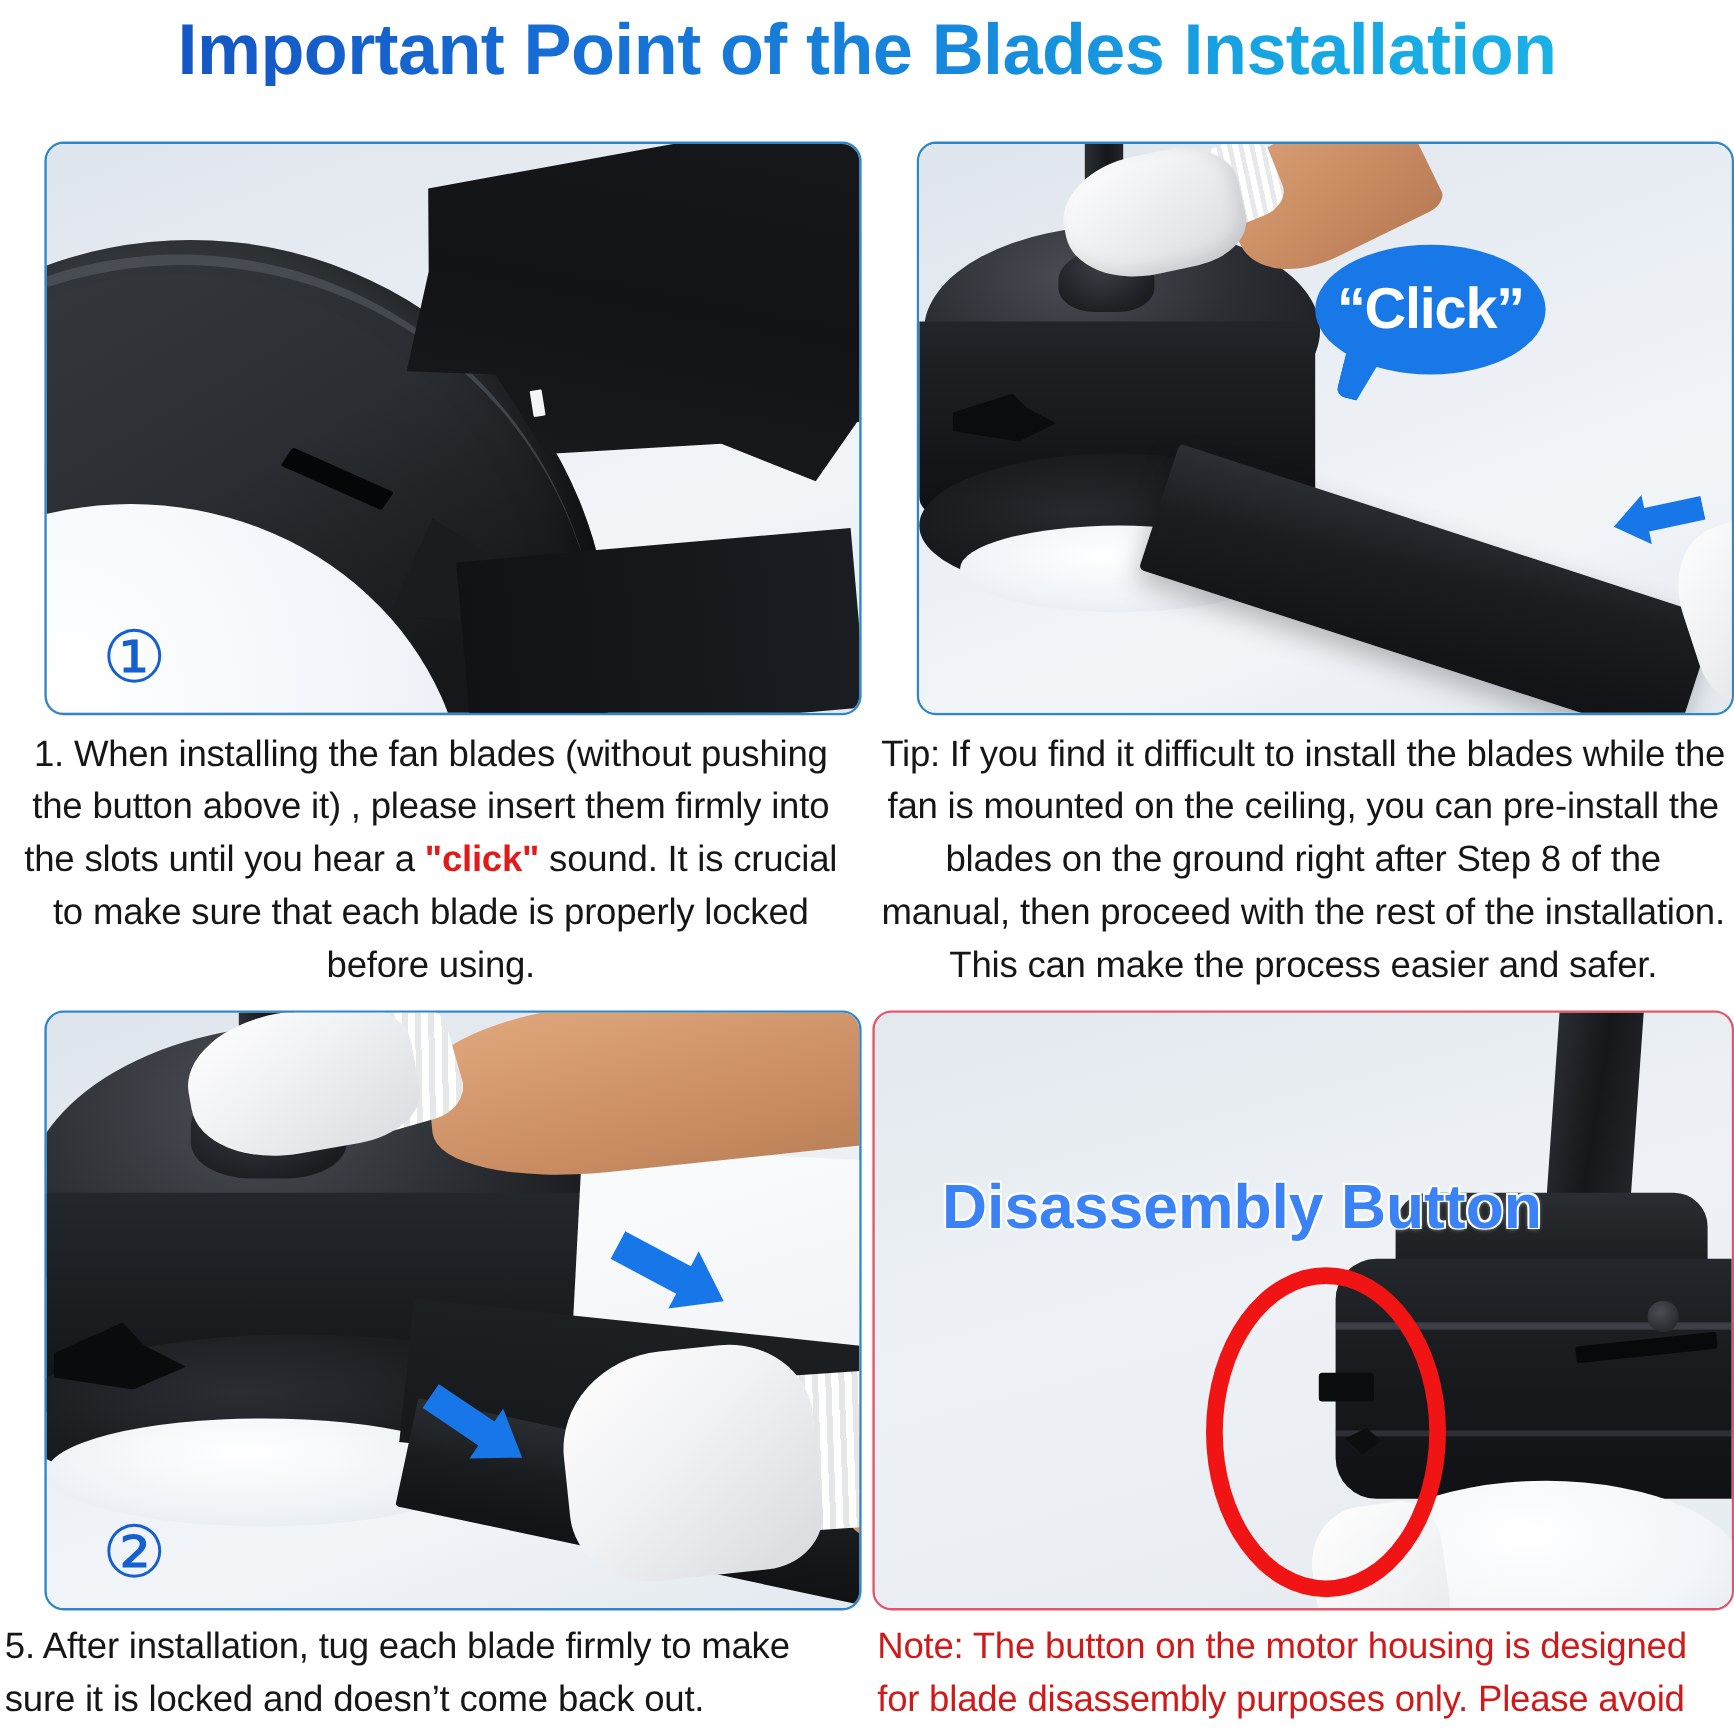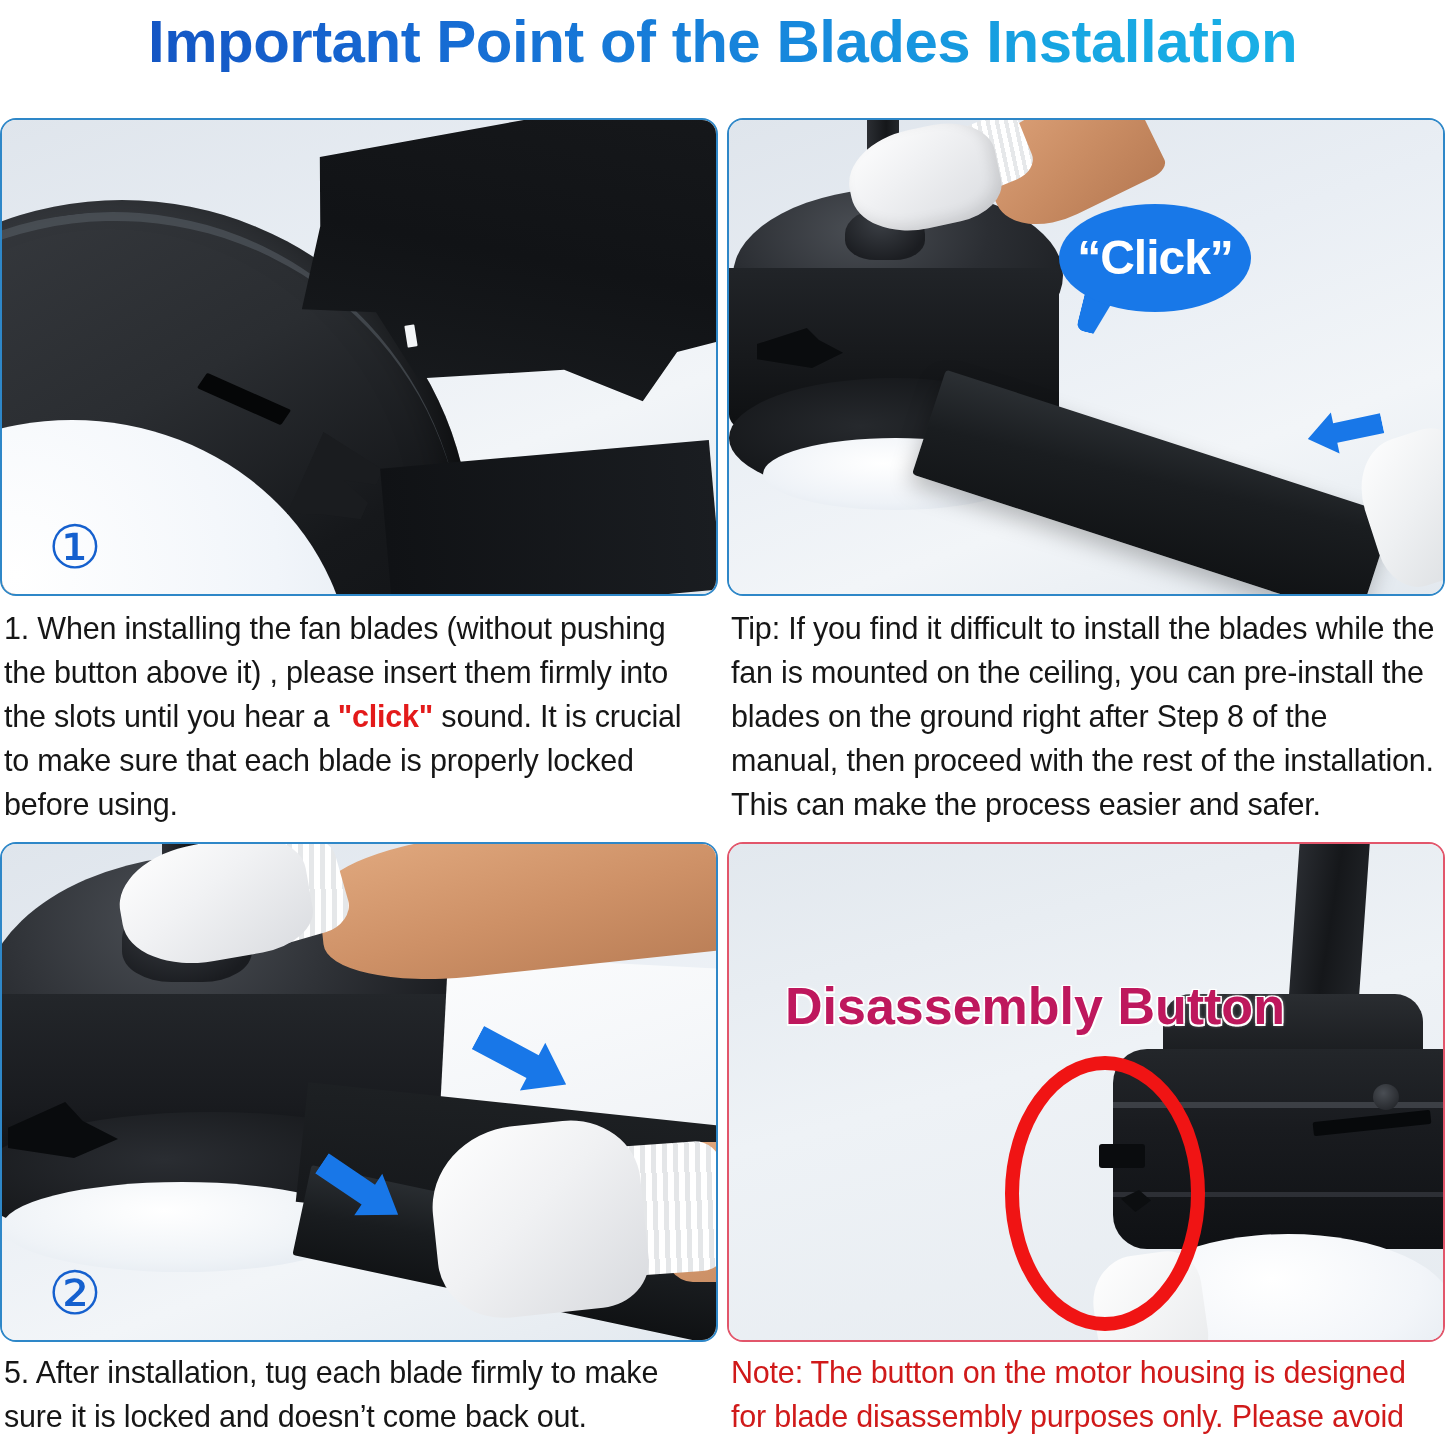--- a/index.html
+++ b/index.html
@@ -54,21 +54,21 @@
     flex: 0 0 718px;
   }
 
   
   .panel {
     position: relative;
     border-radius: 16px;
     overflow: hidden;
     box-sizing: border-box;
   }
-  .panel.blue  { border: 2px solid #2E87C8; }
+  .panel.blue  { border: 2px solid #2E87C8; margin-left: 37px; }
   .panel.red   { border: 2px solid #E2566B; }
 
   .p-top-left   { height: 478px; }
   .p-top-right  { height: 478px; }
   .p-bot-left   { height: 500px; }
   .p-bot-right  { height: 500px; }
 
   
   .photo {
     position: absolute;
@@ -484,21 +484,21 @@
     border: 14px solid #F01414;
     border-radius: 50%;
     box-sizing: border-box;
   }
   .p4-label {
     position: absolute;
     left: 56px; top: 135px;
     font-weight: bold;
     font-size: 52px;
     line-height: 54px;
-    color: #be185d;
+    color: #3b82f6;
     letter-spacing: 0px;
     white-space: nowrap;
     text-shadow:
       -1.5px -1.5px 0 #fff, 1.5px -1.5px 0 #fff,
       -1.5px  1.5px 0 #fff, 1.5px  1.5px 0 #fff,
       0 0 4px rgba(255,255,255,.9);
   }
 
   
   .badge {
@@ -517,21 +517,21 @@
     font-size: 30.5px;
     line-height: 44px;
     color: #141414;
     letter-spacing: -0.2px;
     padding: 0 4px;
   }
   .caption.black { color: #161616; }
   .caption.red   { color: #D01A1A; }
   .cap-click { color: #E31A1A; font-weight: bold; }
 
-  .cap-row-top { margin-top: 10px; display: flex; gap: 9px; }
+  .cap-row-top { margin-top: 10px; display: flex; gap: 9px; text-align: center; }
   .cap-row-bot { margin-top: 8px;  display: flex; gap: 9px; }
   .cap-cell { width: 718px; flex: 0 0 718px; }
 
   
   .down-arrow {
     position: absolute;
     left: 62px;
     top: 752px;
     width: 34px;
     height: 72px;

